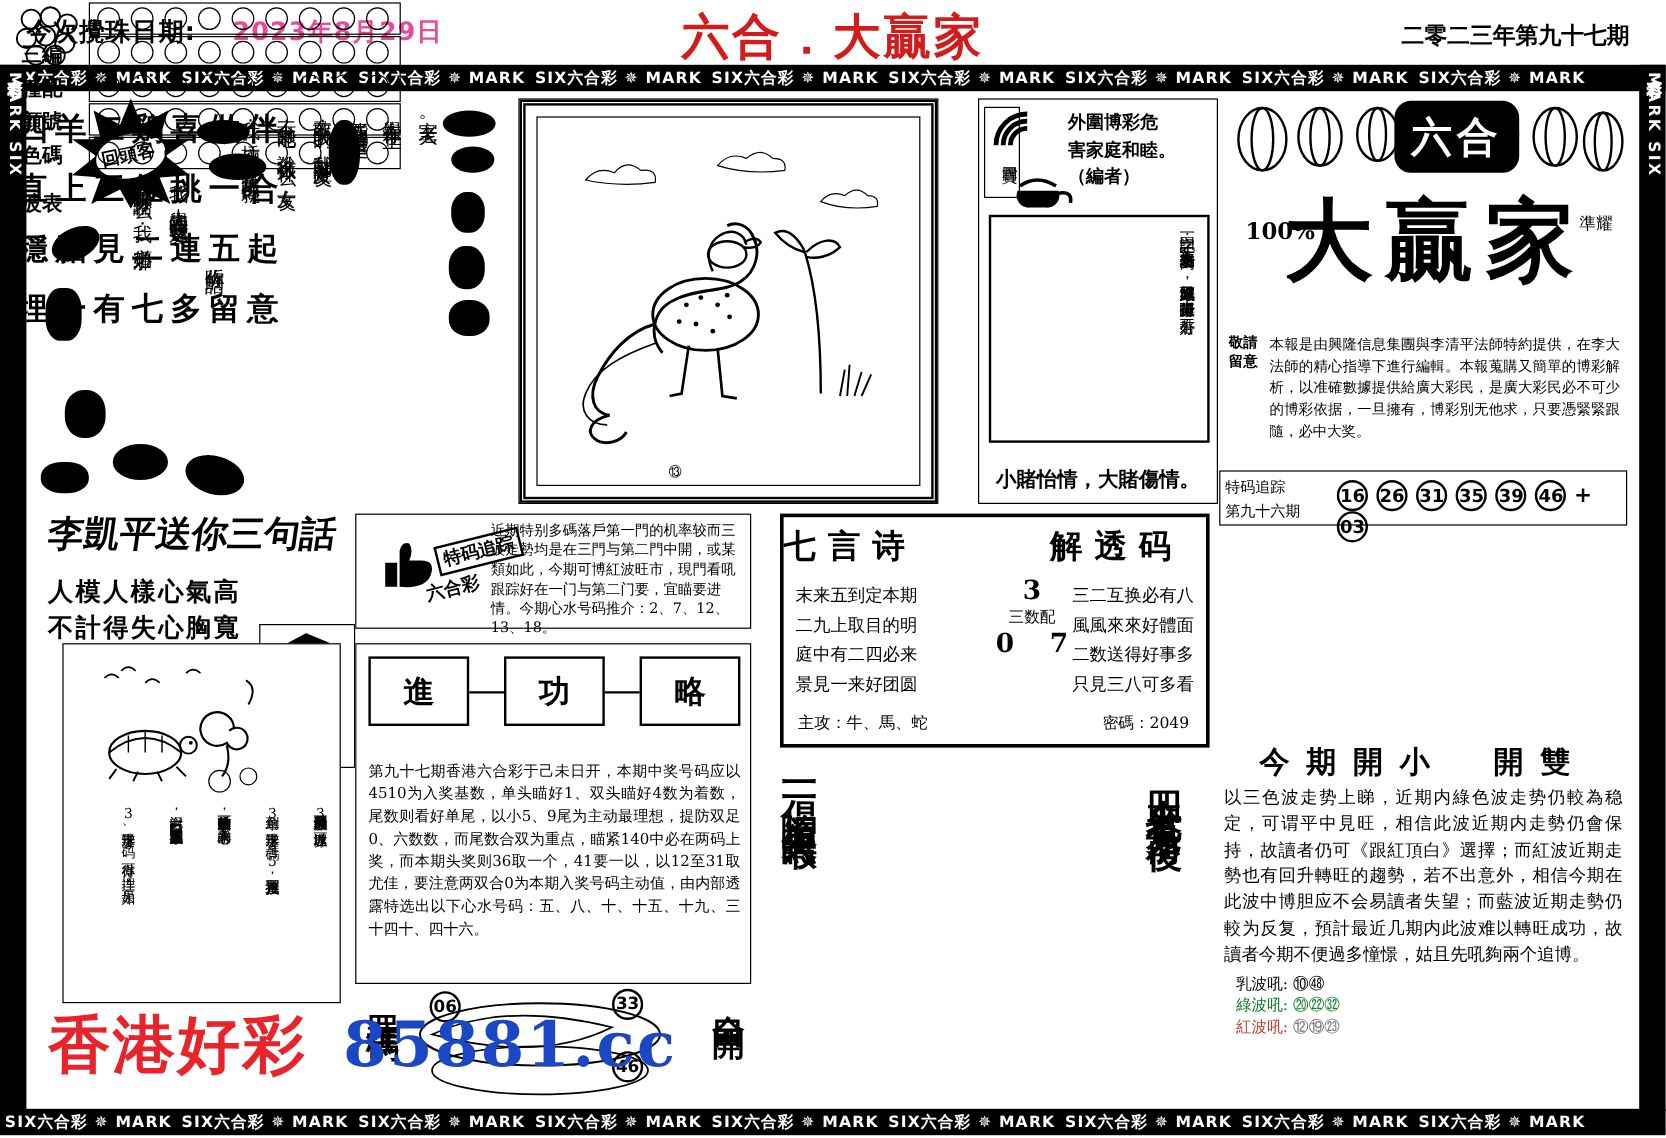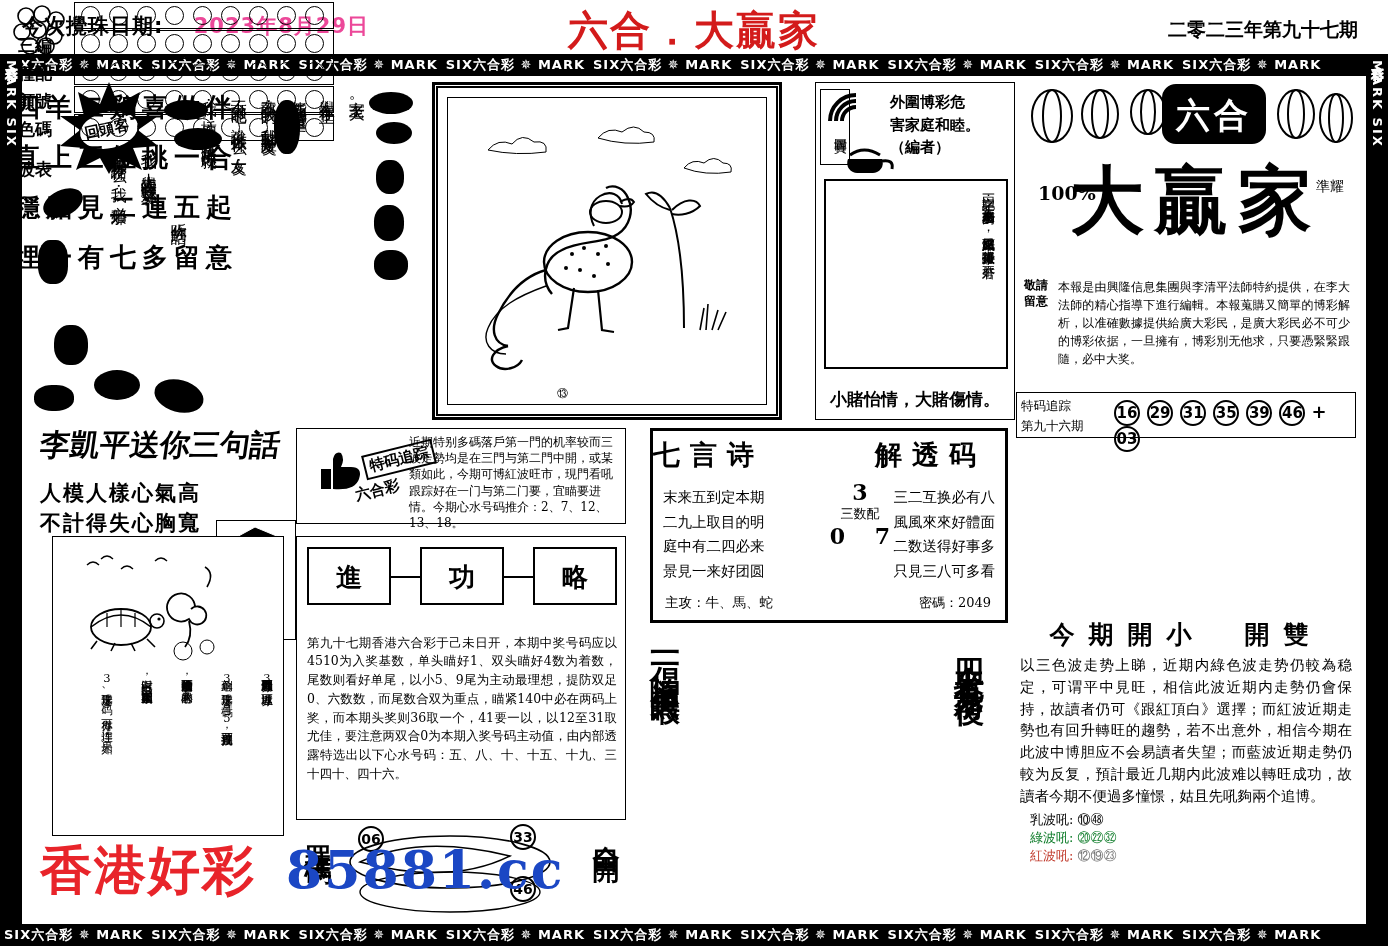--- a/index.html
+++ b/index.html
@@ -313,21 +313,21 @@
   </div>
 
   <div class="panel resultbox">
     <div style="position:absolute;left:4px;top:3px;width:86px;font-size:12.5px;line-height:1.6;
                 font-family:'DejaVu Serif',serif;">
       <div>特码追踪</div>
       <div>第九十六期</div>
     </div>
     <div style="position:absolute;left:96px;top:7px;">
       <span class="ball">16</span>
-      <span class="ball">29</span>
+      <span class="ball">26</span>
       <span class="ball">31</span>
       <span class="ball">35</span>
       <span class="ball">39</span>
       <span class="ball">46</span>
       <span style="font-size:18px;font-weight:bold;">+</span>
       <span class="ball">03</span>
     </div>
   </div>
 
   <div class="wavebox">

